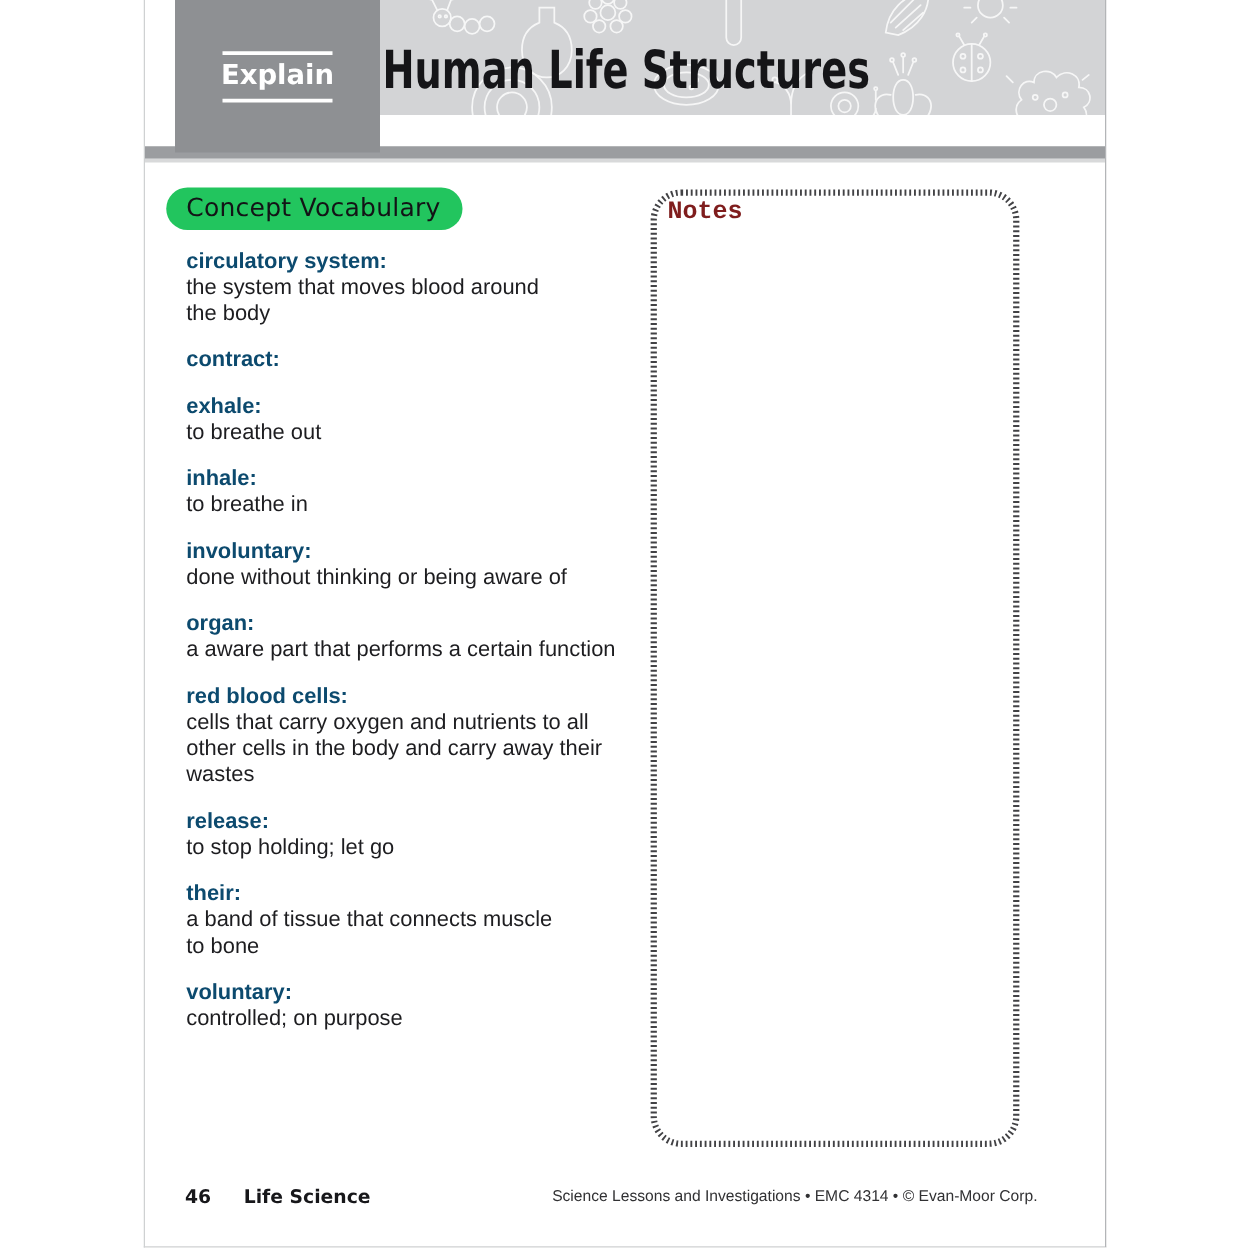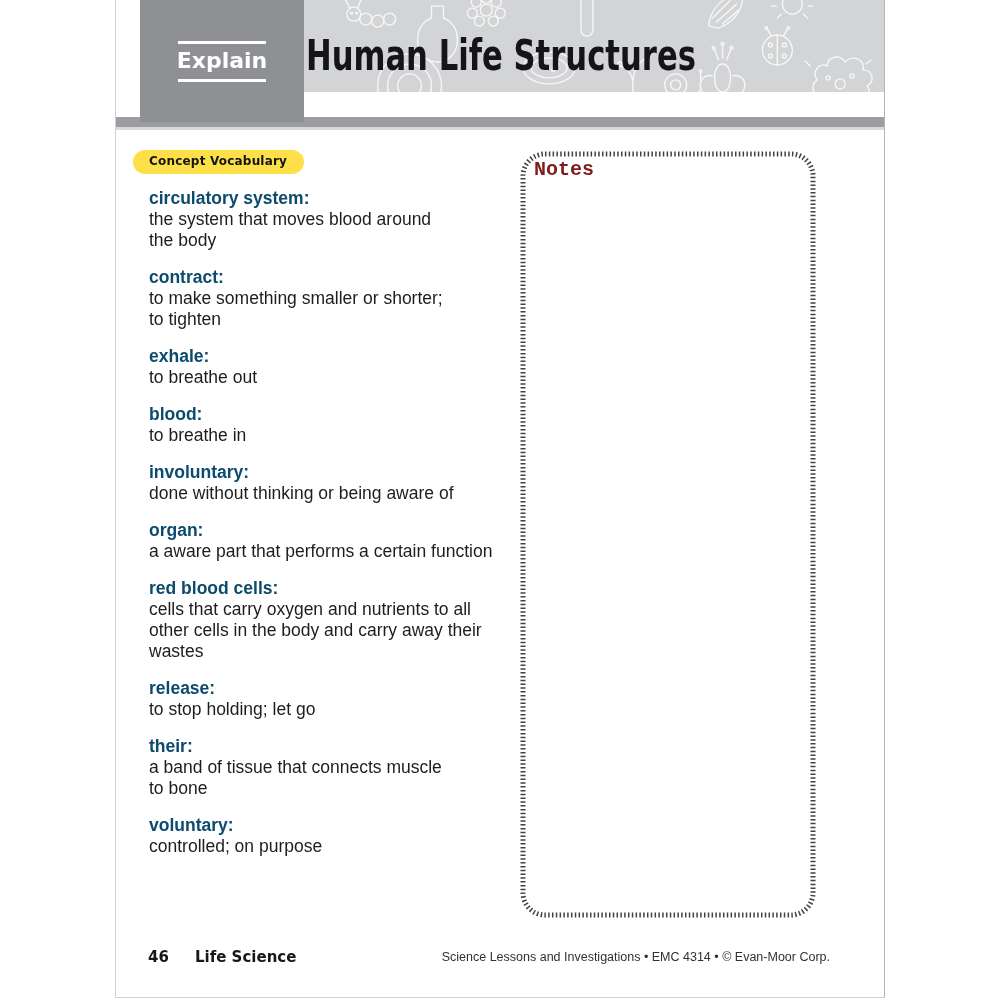--- a/index.html
+++ b/index.html
@@ -17,22 +17,22 @@
     font-weight:700;font-size:42px;line-height:1.1;color:#151518;letter-spacing:0px;
     transform:scaleX(0.73);transform-origin:left center;white-space:nowrap;}
   .explain-block{position:absolute;left:0;top:0;width:164px;height:122px;background:#8e9093;z-index:2;
     display:flex;flex-direction:column;align-items:center;justify-content:center;margin-left:24px;}
   .explain-rule{width:88px;height:3px;background:#ffffff;}
   .explain-label{color:#ffffff;font-family:"DejaVu Sans",sans-serif;font-weight:700;font-size:22px;
     line-height:1;padding:6px 0 7px;}
   
   .content{position:absolute;left:0;top:131px;right:0;}
   .vocab-col{position:absolute;left:17px;top:19px;width:390px;}
-  .vocab-pill{display:inline-block;background:#fde047;border-radius:17px;padding:4px 17px 6px 16px;
-    font-family:"DejaVu Sans",sans-serif;font-weight:700;font-size:12px;color:#131316;letter-spacing:0.2px;}
+  .vocab-pill{display:inline-block;background:#22c55e;border-radius:17px;padding:4px 17px 6px 16px;
+    font-family:"DejaVu Sans",sans-serif;font-weight:400;font-size:20px;color:#131316;letter-spacing:0.2px;}
   .vocab-entries{margin:14px 0 0 16px;}
   .vocab-entry{margin:0 0 16px 0;}
   .vocab-term{font-weight:700;font-size:17.5px;line-height:21px;color:#0c4a6e;}
   .vocab-def{font-weight:400;font-size:17.5px;line-height:21px;color:#1d1d20;max-width:362px;
     white-space:pre-line;}
   
   .notes-box{position:absolute;left:403px;top:19px;width:298px;height:769px;}
   .notes-border{position:absolute;left:0;top:0;width:100%;height:100%;}
   .notes-heading{position:absolute;left:15px;top:8px;font-family:Liberation Mono, monospace;
     font-weight:700;font-size:20px;color:#7f1d1d;}
@@ -159,29 +159,27 @@
     <div class="vocab-col">
       <span class="vocab-pill">Concept Vocabulary</span>
       <div class="vocab-entries" id="vocab-list">
           <div class="vocab-entry">
             <div class="vocab-term">circulatory system:</div>
             <div class="vocab-def">the system that moves blood around
 the body</div>
           </div>
           <div class="vocab-entry">
             <div class="vocab-term">contract:</div>
-            <div class="vocab-def">to make something smaller or shorter;
-to tighten</div>
           </div>
           <div class="vocab-entry">
             <div class="vocab-term">exhale:</div>
             <div class="vocab-def">to breathe out</div>
           </div>
           <div class="vocab-entry">
-            <div class="vocab-term">blood:</div>
+            <div class="vocab-term">inhale:</div>
             <div class="vocab-def">to breathe in</div>
           </div>
           <div class="vocab-entry">
             <div class="vocab-term">involuntary:</div>
             <div class="vocab-def">done without thinking or being aware of</div>
           </div>
           <div class="vocab-entry">
             <div class="vocab-term">organ:</div>
             <div class="vocab-def">a aware part that performs a certain function</div>
           </div>

